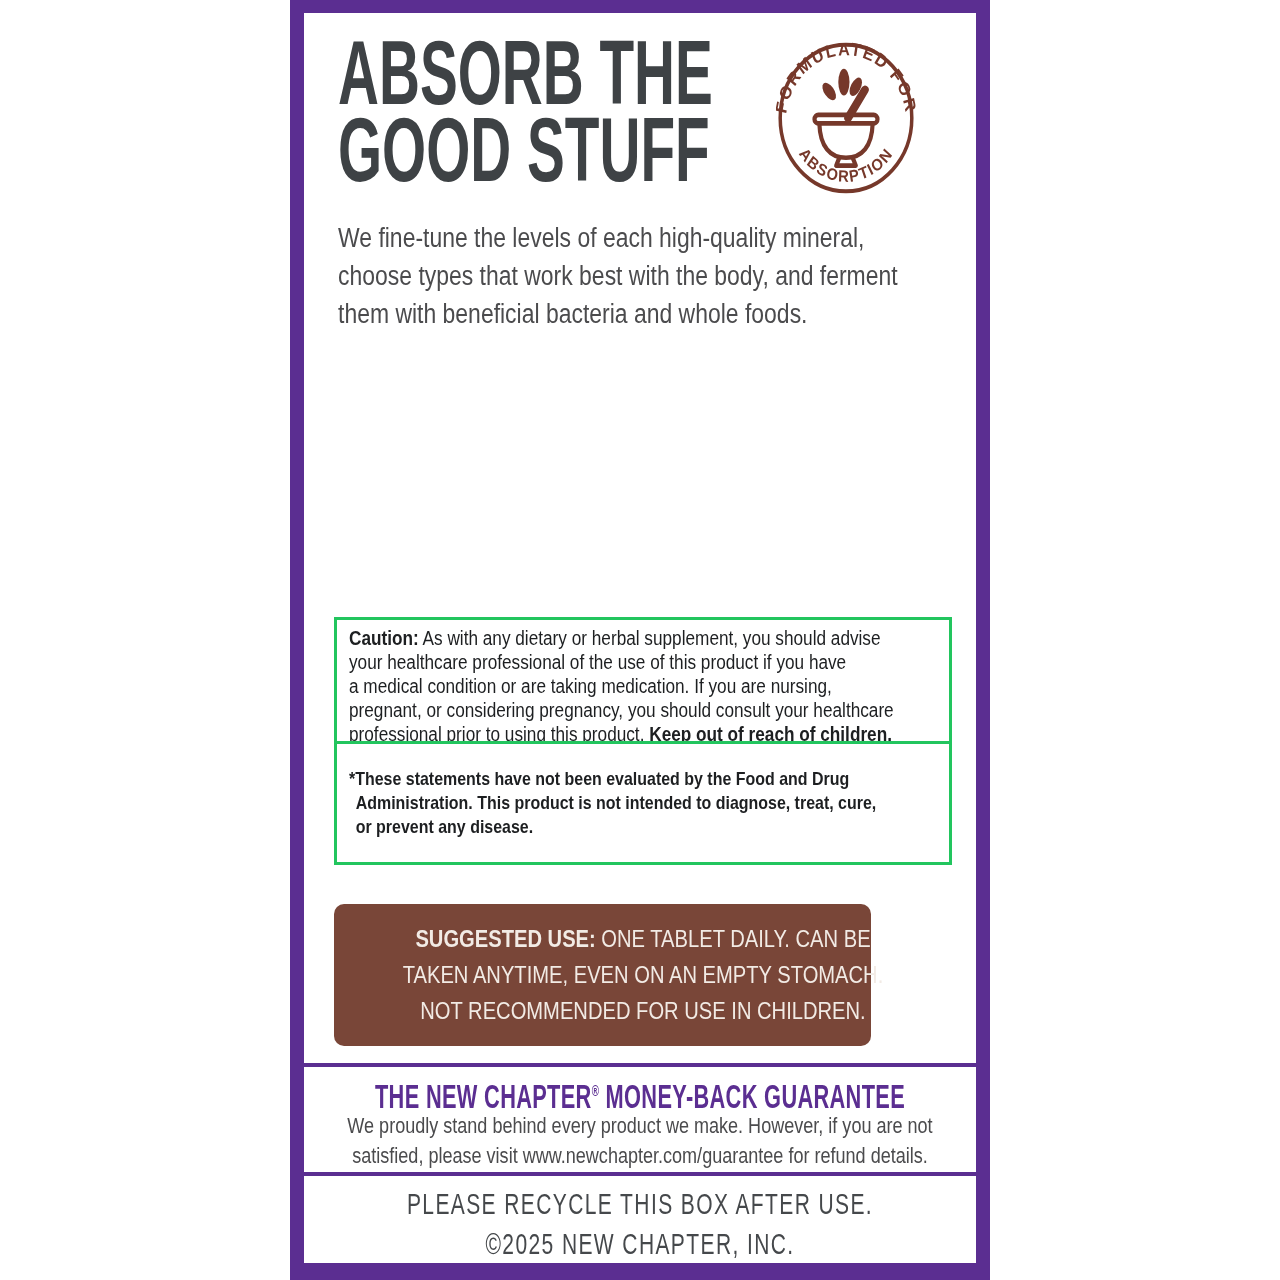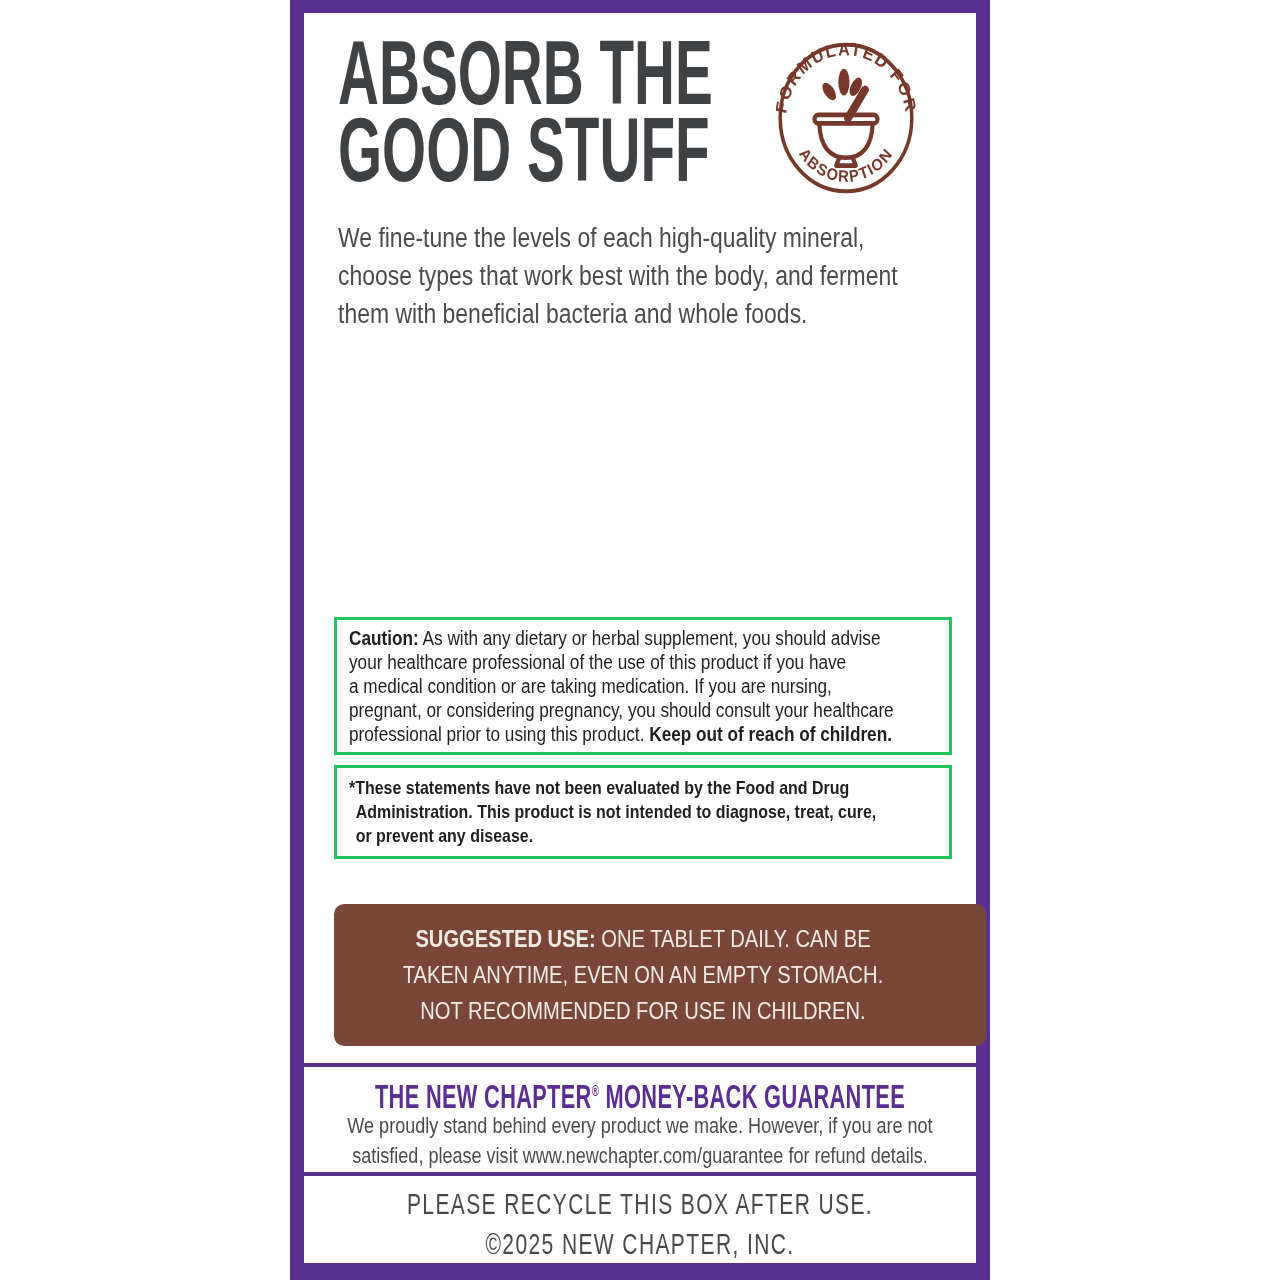--- a/index.html
+++ b/index.html
@@ -34,29 +34,29 @@
     position:absolute;left:30px;width:618px;box-sizing:border-box;
     border:3px solid #22c55e;background:#ffffff;
   }
   .caution-box{top:604px;padding:6px 12px;}
   .caution-text{
     width:690px;font-size:20px;line-height:24px;color:#1d1f21;white-space:pre-line;
     transform:scaleX(0.86);transform-origin:left top;
   }
   .caution-text b{font-weight:700;}
 
-  .fda-box{top:752px;padding:8px 12px;}
+  .fda-box{top:728px;padding:23px 12px;}
   .fda-text{
     width:700px;font-weight:700;font-size:19px;line-height:24px;color:#1d1f21;
     white-space:pre-line;padding-left:8px;text-indent:-8px;
     transform:scaleX(0.84);transform-origin:left top;
   }
 
   .use-box{
-    position:absolute;left:30px;top:891px;width:652px;box-sizing:border-box;
+    position:absolute;left:30px;top:891px;width:537px;box-sizing:border-box;
     background:#794638;border-radius:10px;padding:17px 10px;
   }
   .use-text{
     width:700px;margin-left:-51px;text-align:center;
     font-size:24px;line-height:36px;color:#f2ebe5;white-space:pre-line;
     transform:scaleX(0.84);transform-origin:center top;
   }
   .use-text b{font-weight:700;}
 
   .rule{position:absolute;left:0;width:672px;height:4px;background:#5b2e91;}

